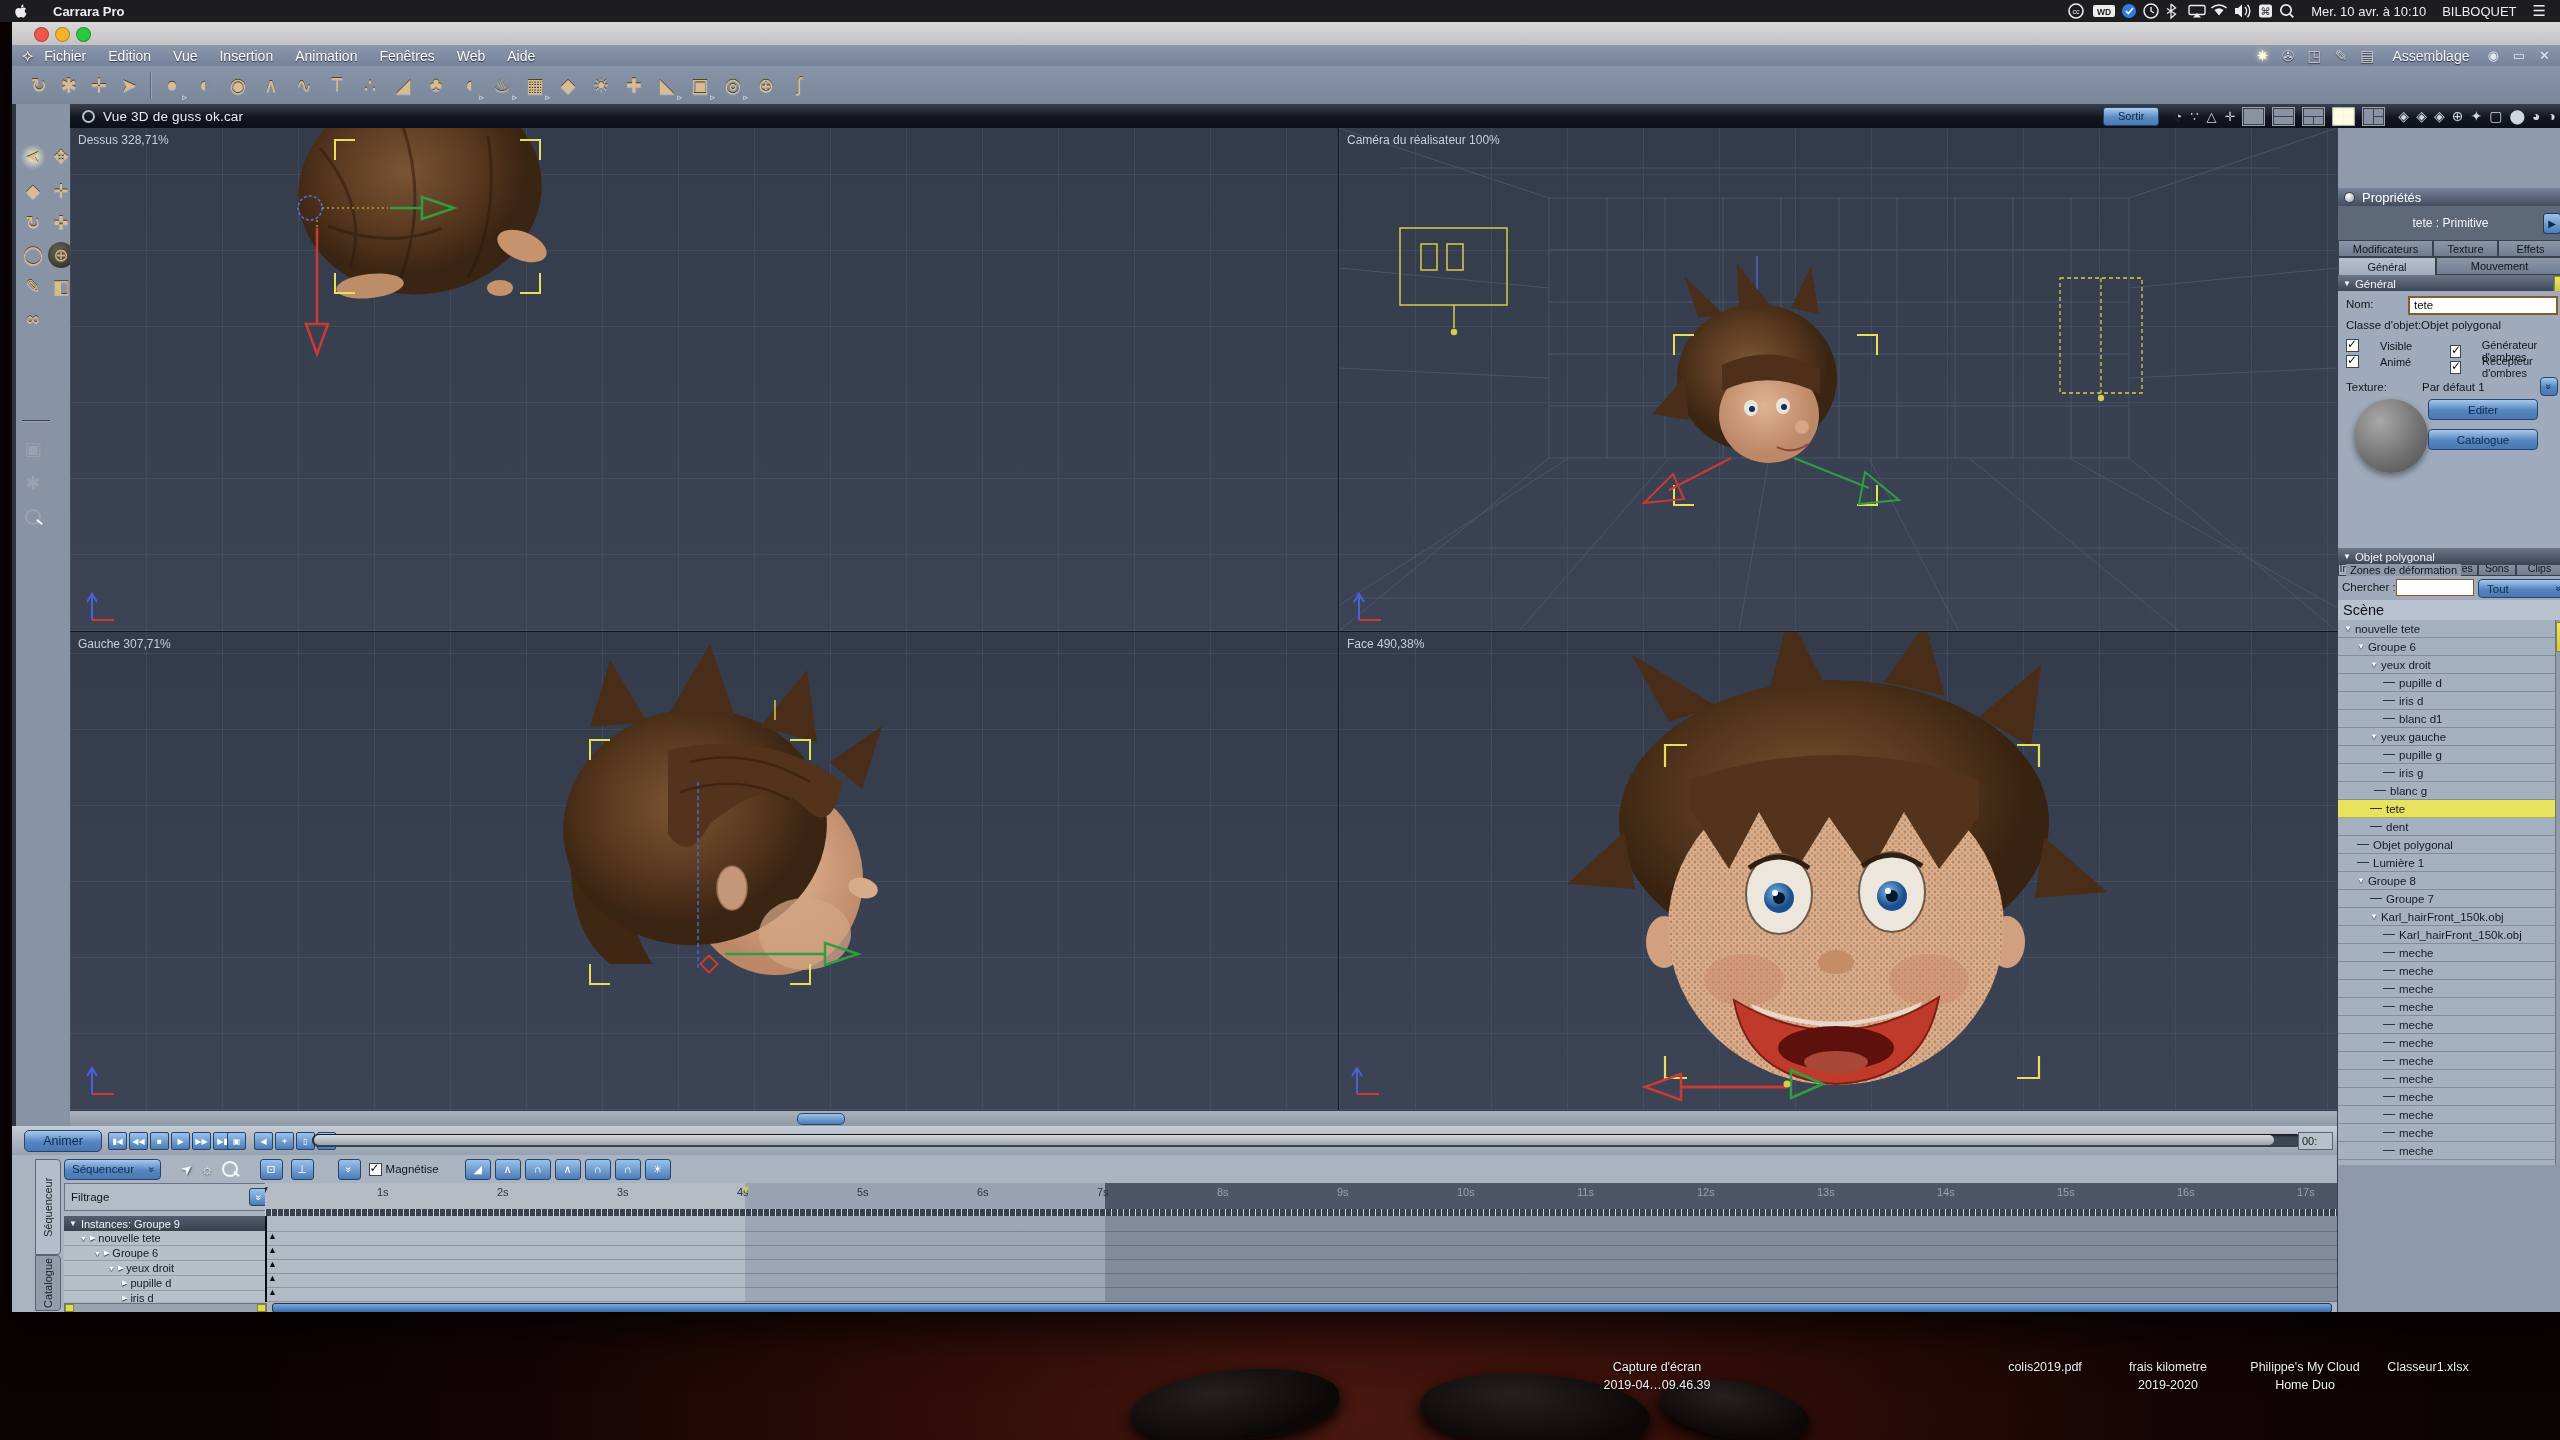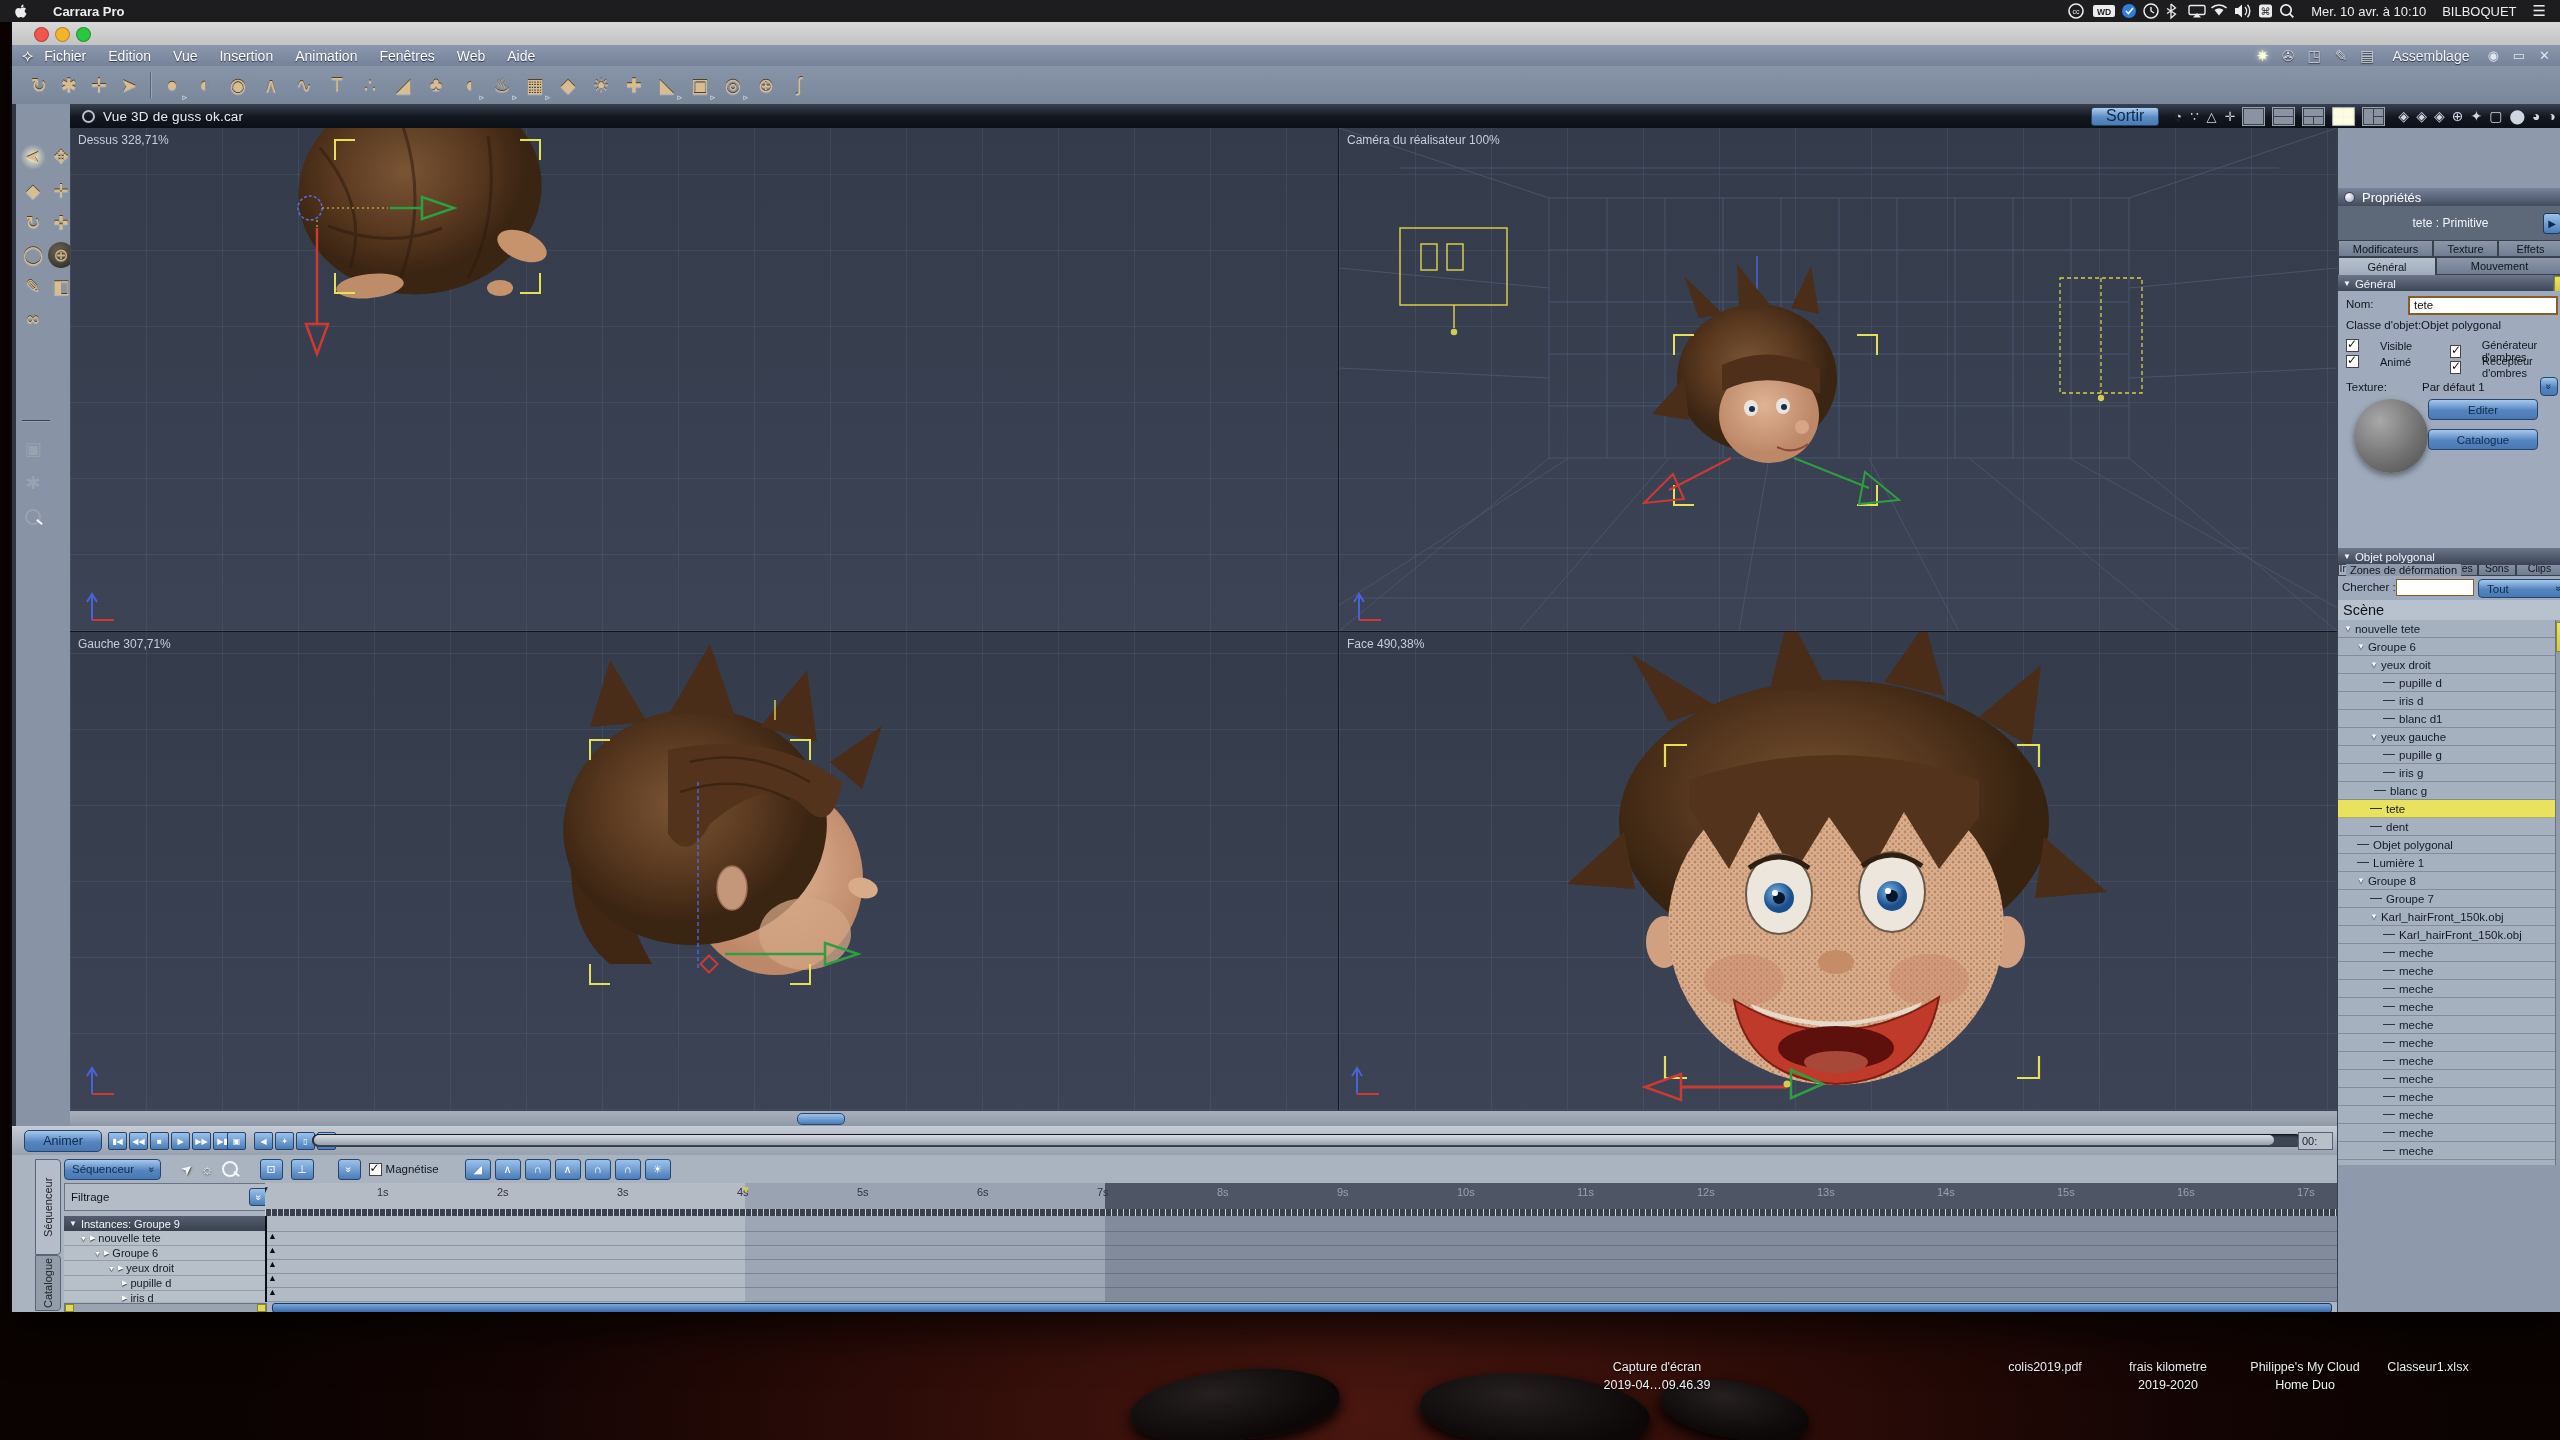--- a/index.html
+++ b/index.html
@@ -49,21 +49,21 @@
   .pal.active{background:radial-gradient(circle,#f7f3c8 0%,rgba(247,243,200,0) 70%);}
   .pal.dark{background:radial-gradient(circle at 40% 35%,#6a6456,#3a3730 70%);border-radius:50%;color:#cdb488;}
   .pal.dim{color:#9aa2b0;text-shadow:none;}
   .pal-sep{position:absolute;left:10px;width:28px;height:1px;background:#39414f;box-shadow:0 1px 0 #9aa4b6;}
   
   #doctab{position:absolute;left:58px;top:82px;width:2492px;height:24px;
     background:linear-gradient(#39404e,#12161f 55%,#0c1018);display:flex;align-items:center;color:#e8ecf2;}
   #doctab .dot{width:9px;height:9px;border-radius:50%;border:2px solid #b8c0cc;margin:0 8px 0 12px;}
   #doc-title{font-size:13.5px;letter-spacing:.2px;}
   #dt-right{margin-left:auto;display:flex;align-items:center;gap:7px;margin-right:6px;}
-  #sortir{height:17px;padding:0 14px;border-radius:3px;font-size:16px;display:flex;align-items:center;
+  #sortir{height:17px;padding:0 14px;border-radius:3px;font-size:11px;display:flex;align-items:center;
     background:linear-gradient(#aecdee,#5b8cc4 55%,#4a7ab2);border:1px solid #24466e;color:#0c2a4a;}
   .dt-ic{color:#cfd6e2;font-size:13px;}
   .lay{width:19px;height:15px;border:1px solid #9aa2b2;background:#39404e;display:grid;gap:1px;padding:1px;}
   .lay div{background:#8b93a2;}
   .lay.active{background:#f2efb8;}
   .lay.active div{background:#fdfbe2;box-shadow:0 0 3px #fff;}
   
   #viewports{position:absolute;left:58px;top:106px;width:2267px;height:982px;background:#11161f;}
   .vp{position:absolute;background:
       repeating-linear-gradient(90deg,rgba(130,146,176,.14) 0 1px,transparent 1px 76px),

